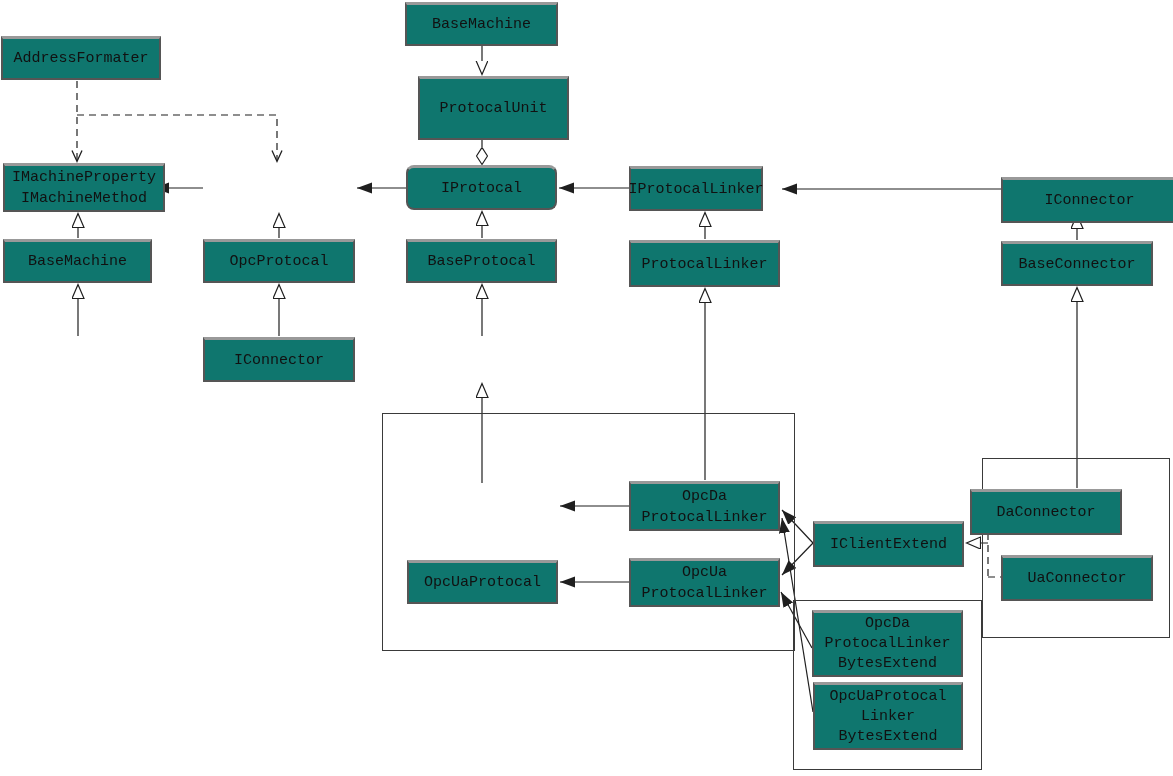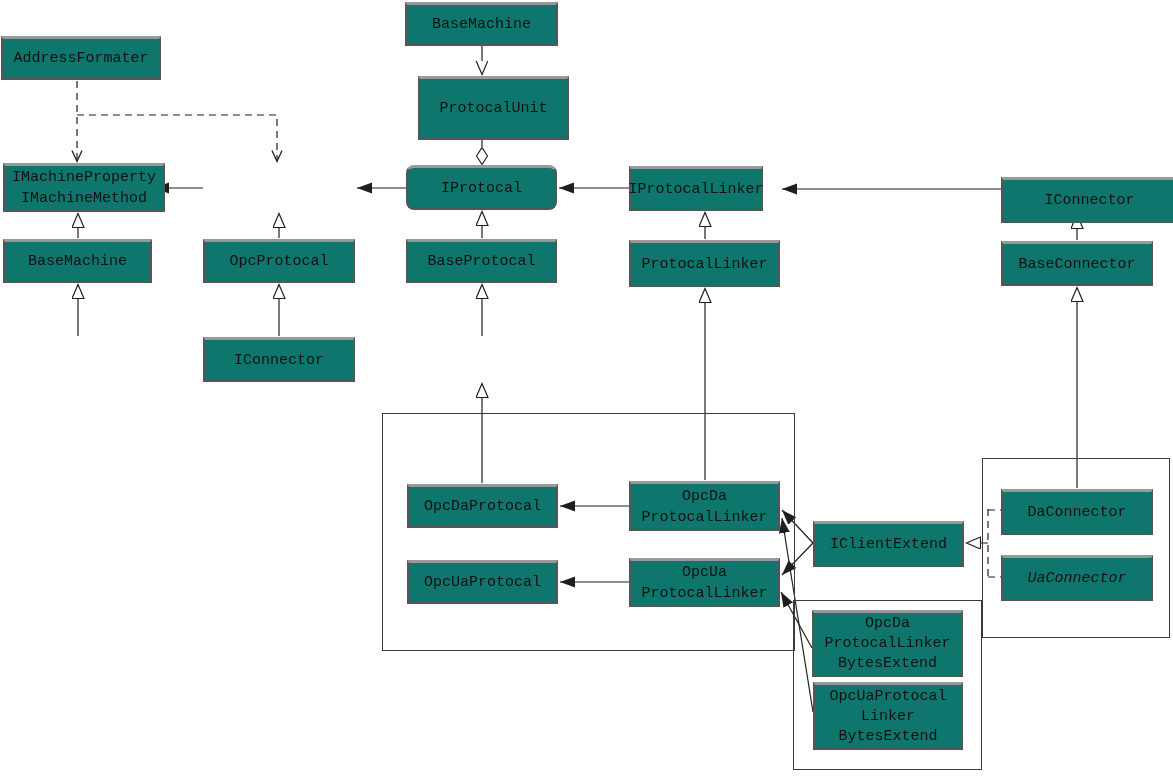--- a/index.html
+++ b/index.html
@@ -156,47 +156,44 @@
   </div>
 
   <div class="node" style="left:1001px;top:177px;width:177px;height:46px;">
     <span class="lbl">IConnector</span>
   </div>
 
   <div class="node" style="left:1001px;top:241px;width:152px;height:45px;">
     <span class="lbl">BaseConnector</span>
   </div>
 
-  <div class="node" style="left:407px;top:484px;width:151px;height:44px;">
-    <span class="lbl">OpcDaProtocal</span>
-  </div>
 
   <div class="node" style="left:407px;top:560px;width:151px;height:44px;">
     <span class="lbl">OpcUaProtocal</span>
   </div>
 
   <div class="node" style="left:629px;top:481px;width:151px;height:50px;">
     <span class="lbl">OpcDa
 ProtocalLinker</span>
   </div>
 
   <div class="node" style="left:629px;top:558px;width:151px;height:49px;">
     <span class="lbl">OpcUa
 ProtocalLinker</span>
   </div>
 
   <div class="node" style="left:813px;top:521px;width:151px;height:46px;">
     <span class="lbl">IClientExtend</span>
   </div>
 
-  <div class="node" style="left:1001px;top:489px;width:152px;height:46px;">
+  <div class="node" style="left:970px;top:489px;width:152px;height:46px;">
     <span class="lbl">DaConnector</span>
   </div>
 
-  <div class="node" style="left:1001px;top:555px;width:152px;height:46px;font-style:italic;">
+  <div class="node" style="left:1001px;top:555px;width:152px;height:46px;">
     <span class="lbl">UaConnector</span>
   </div>
 
   <div class="node h3" style="left:812px;top:610px;width:151px;height:67px;">
     <span class="lbl">OpcDa
 ProtocalLinker
 BytesExtend</span>
   </div>
 
   <div class="node h3" style="left:813px;top:682px;width:150px;height:68px;">

